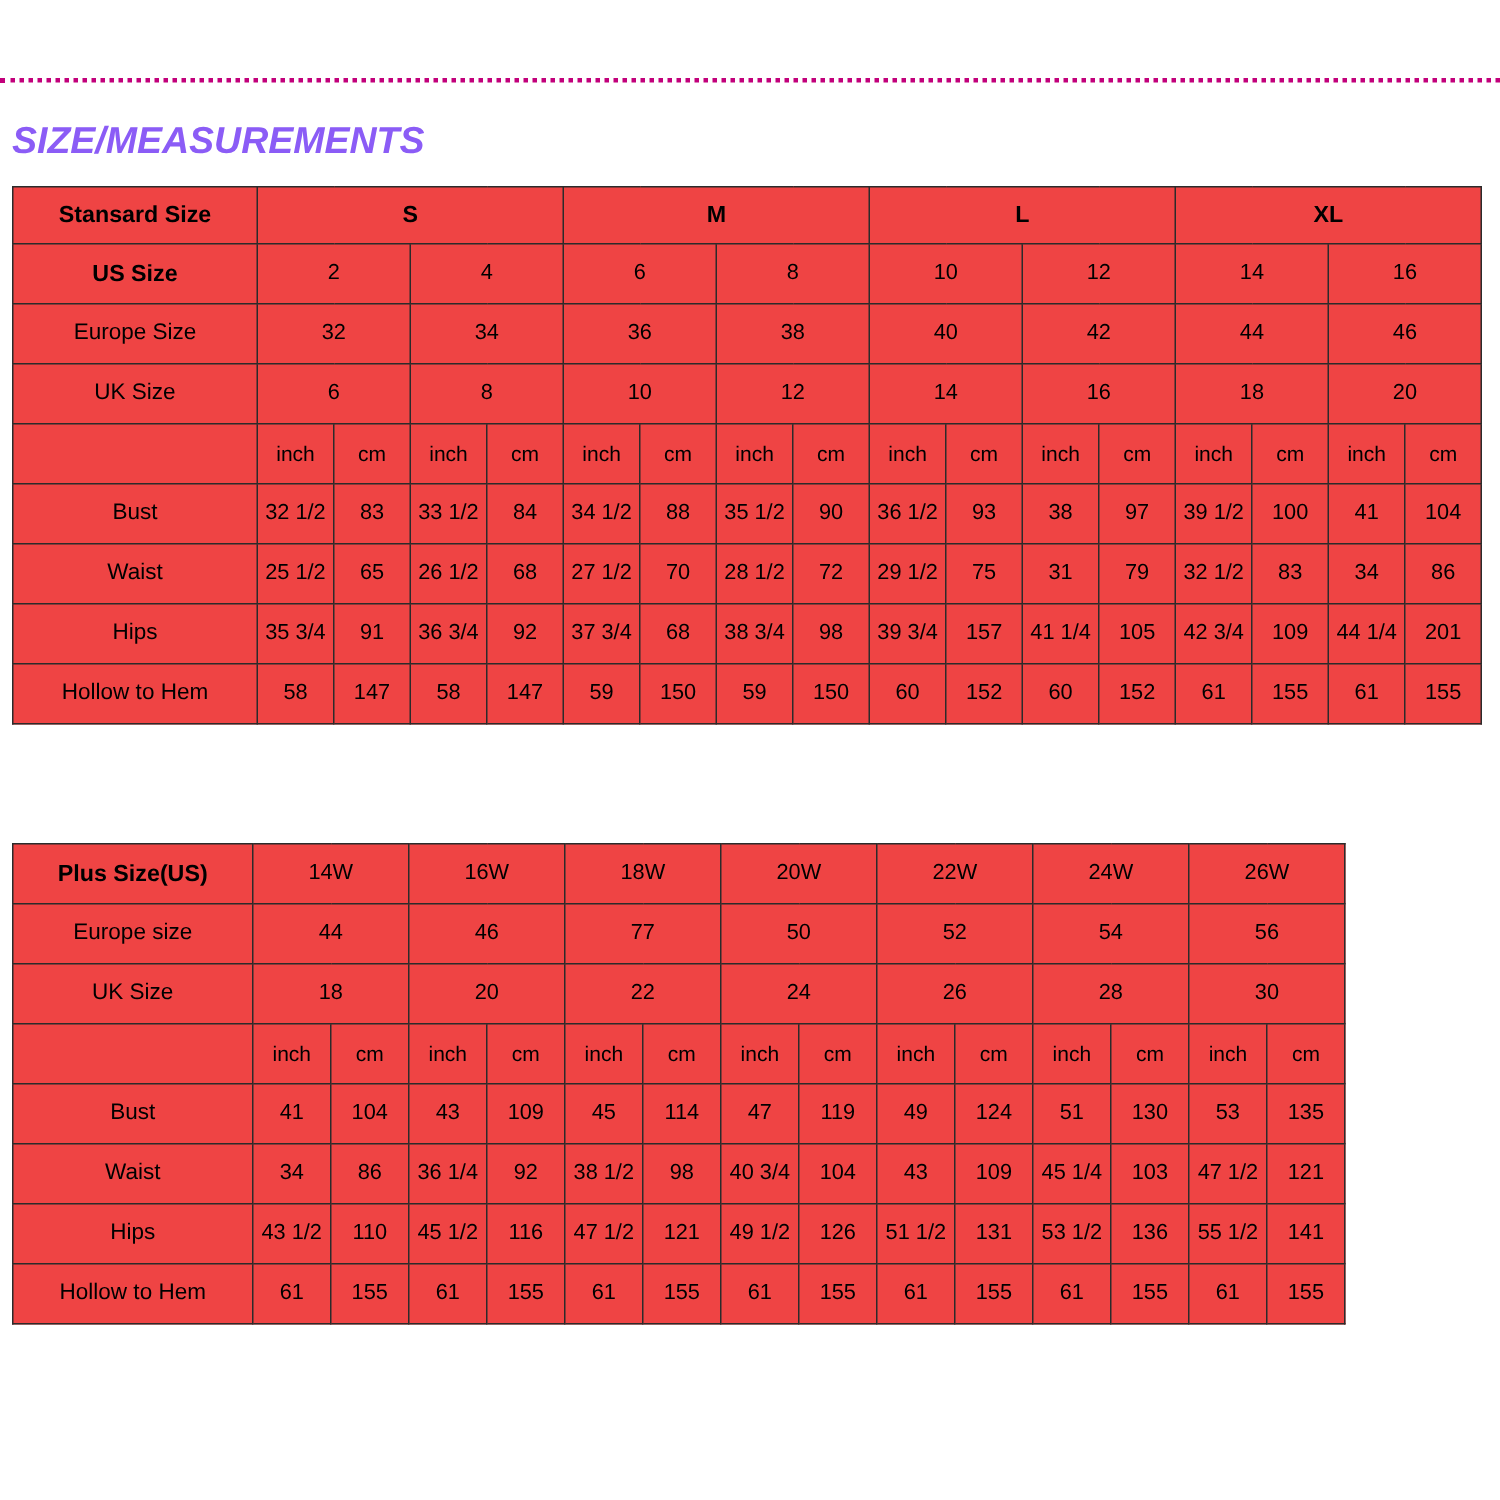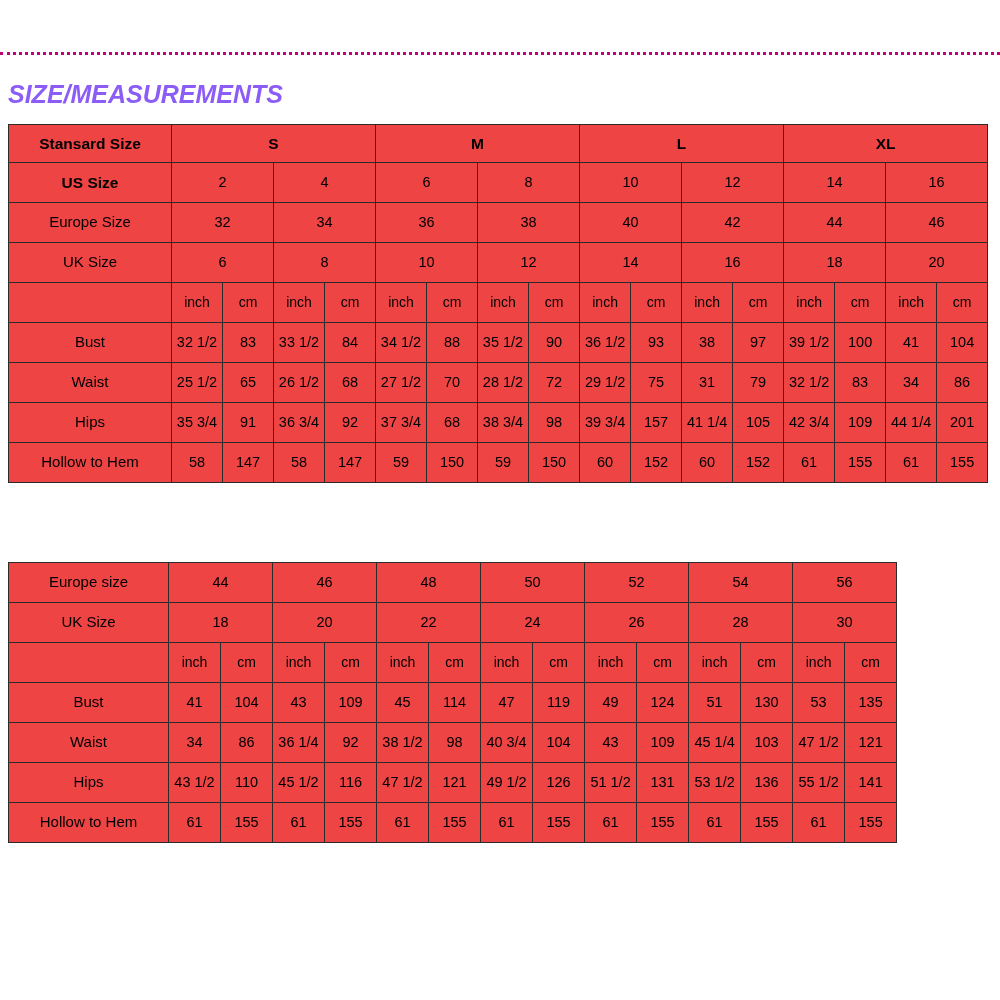--- a/index.html
+++ b/index.html
@@ -269,24 +269,34 @@
         <col style="width:52px">
       <col style="width:52px">
         <col style="width:52px">
       <col style="width:52px">
         <col style="width:52px">
       <col style="width:52px">
         <col style="width:52px">
     </colgroup>
     <tbody>
       <tr>
+        <td class="rowhead bold">Plus Size(US)</td>
+        <td colspan="2">14W</td>
+        <td colspan="2">16W</td>
+        <td colspan="2">18W</td>
+        <td colspan="2">20W</td>
+        <td colspan="2">22W</td>
+        <td colspan="2">24W</td>
+        <td colspan="2">26W</td>
+      </tr>
+      <tr>
         <td class="rowhead">Europe size</td>
         <td colspan="2">44</td>
         <td colspan="2">46</td>
-        <td colspan="2">48</td>
+        <td colspan="2">77</td>
         <td colspan="2">50</td>
         <td colspan="2">52</td>
         <td colspan="2">54</td>
         <td colspan="2">56</td>
       </tr>
       <tr>
         <td class="rowhead">UK Size</td>
         <td colspan="2">18</td>
         <td colspan="2">20</td>
         <td colspan="2">22</td>

